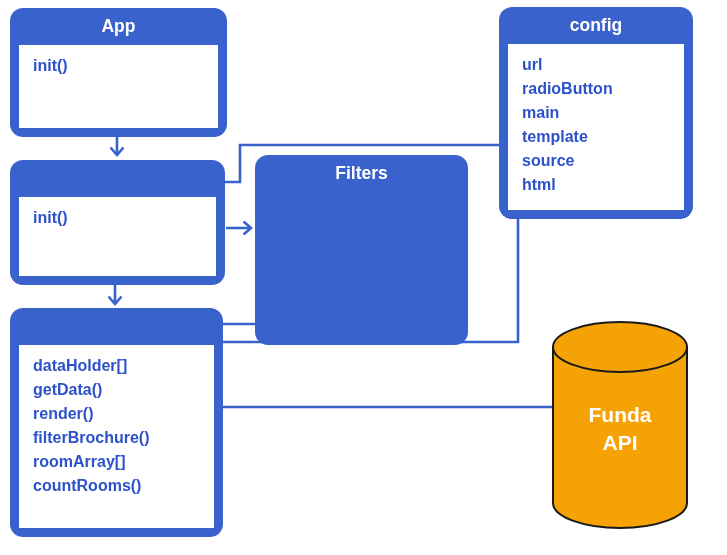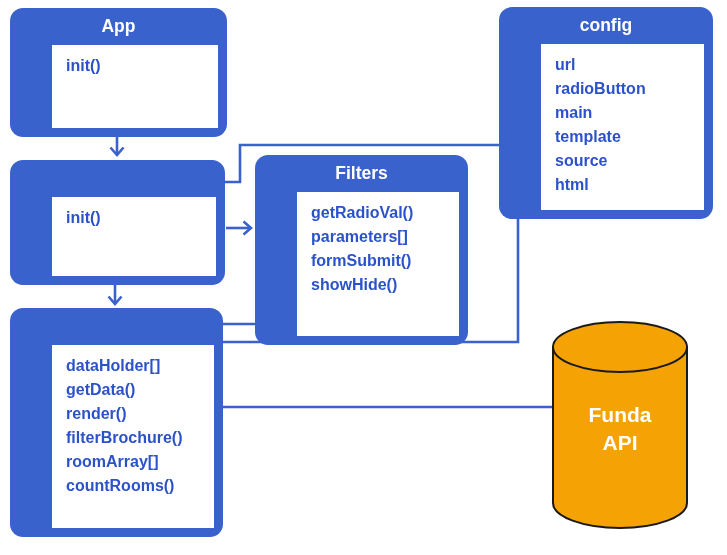--- a/index.html
+++ b/index.html
@@ -57,33 +57,32 @@
     font-weight: bold;
     border-radius: 10px;
   }
   .box-body {
     position: absolute;
     left: 9px; right: 9px; top: 37px; bottom: 9px;
     background: var(--white);
     padding: 9px 4px 4px 14px;
     box-sizing: border-box;
     overflow: hidden;
-    margin-left: 33px;
   }
   .member {
     color: var(--textblue);
     font-size: 16px;
     font-weight: bold;
     line-height: 24px;
     white-space: nowrap;
   }
   .box-app        { left: 10px;  top: 8px;   width: 217px; height: 129px; }
   .box-routes     { left: 10px;  top: 160px; width: 215px; height: 125px; }
   .box-filters    { left: 255px; top: 155px; width: 213px; height: 190px; }
-  .box-config     { left: 499px; top: 7px;   width: 214px; height: 212px; }
+  .box-config     { left: 499px; top: 7px;   width: 194px; height: 212px; }
   .box-dataworker { left: 10px;  top: 308px; width: 213px; height: 229px; }
 </style>
 </head>
 <body>
 
 <div class="canvas">
 
   <svg class="edges-svg" viewBox="0 0 727 555" xmlns="http://www.w3.org/2000/svg">
 
     <path class="edge" d="M117 137 L117 155"></path>
@@ -119,26 +118,20 @@
   </div>
 
   <div class="box box-routes">
     <div class="box-body">
       <div class="member">init()</div>
     </div>
   </div>
 
   <div class="box box-filters">
     <div class="box-title">Filters</div>
-    <div class="box-body">
-      <div class="member">getRadioVal()</div>
-      <div class="member">parameters[]</div>
-      <div class="member">formSubmit()</div>
-      <div class="member">showHide()</div>
-    </div>
   </div>
 
   <div class="box box-config">
     <div class="box-title">config</div>
     <div class="box-body">
       <div class="member">url</div>
       <div class="member">radioButton</div>
       <div class="member">main</div>
       <div class="member">template</div>
       <div class="member">source</div>

